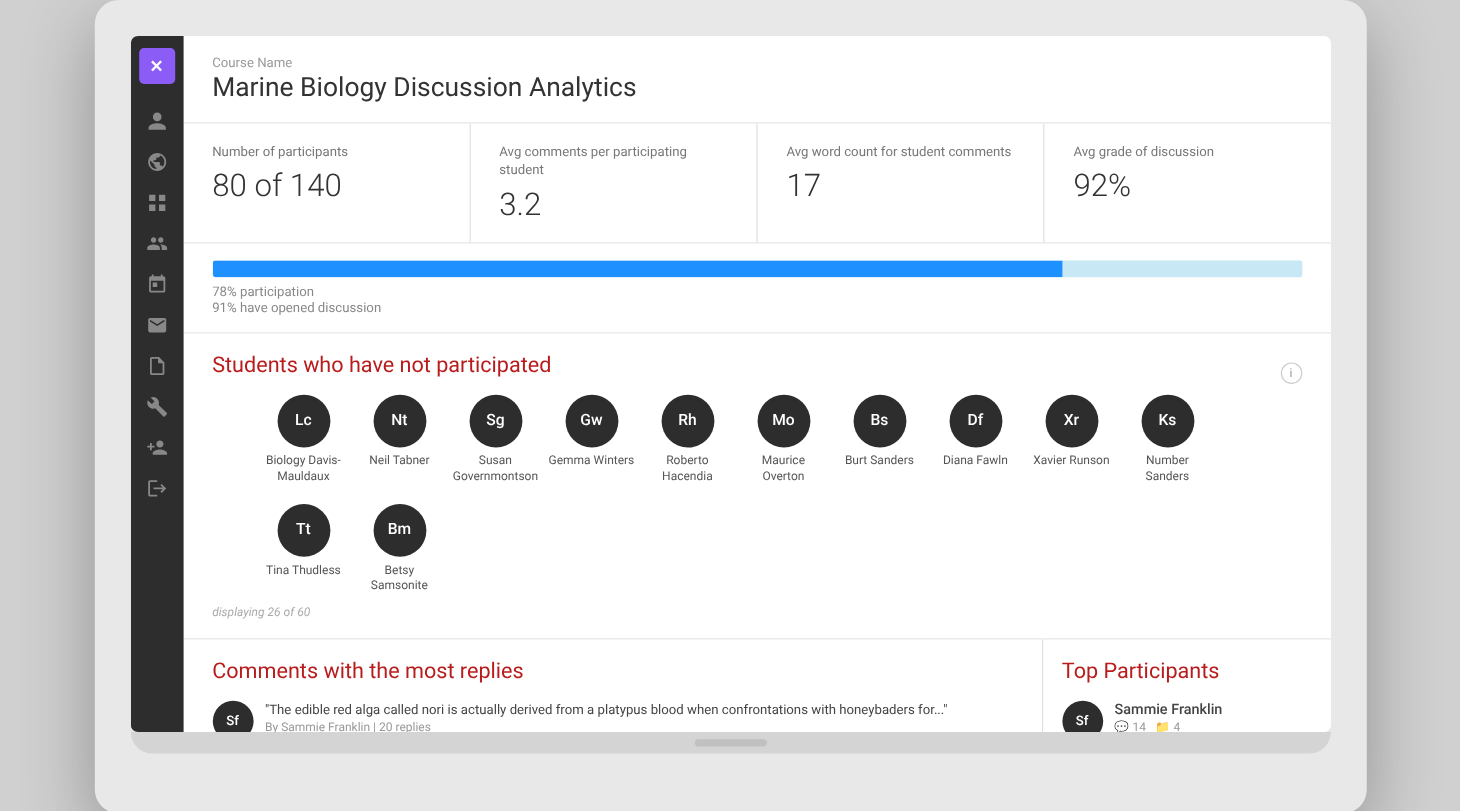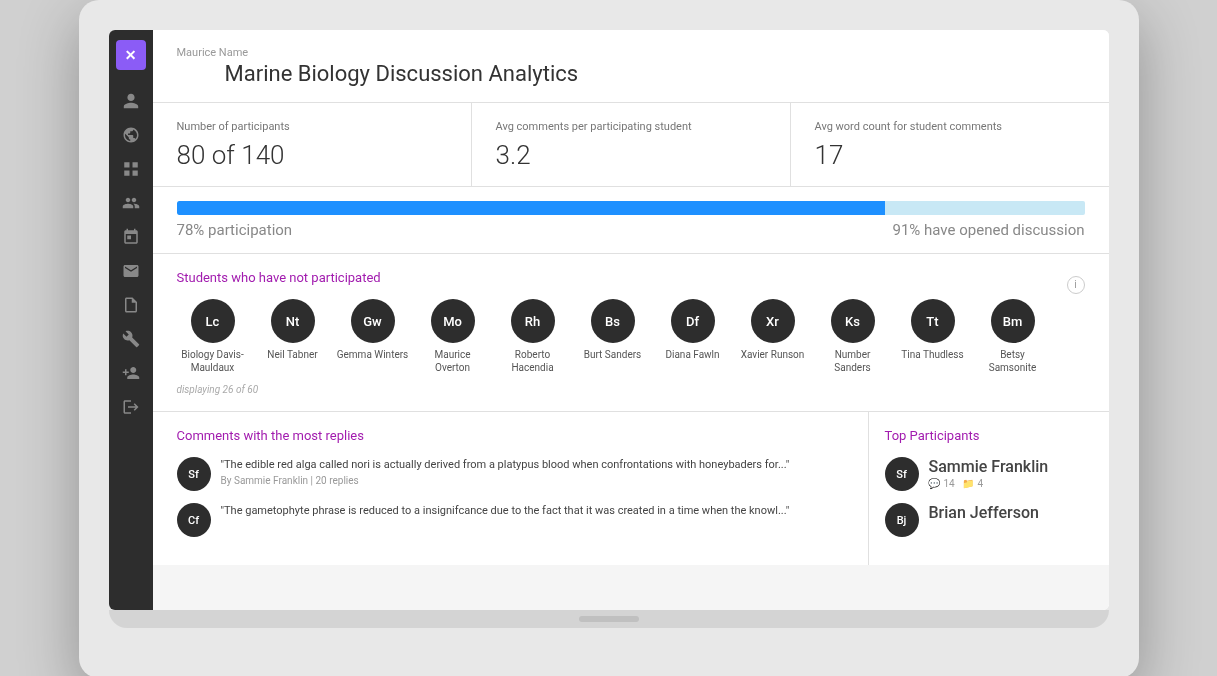--- a/index.html
+++ b/index.html
@@ -73,21 +73,20 @@
     }
     .header-label {
       font-size: 11px;
       color: #999;
       margin-bottom: 2px;
     }
     .header-title {
       font-size: 22px;
       font-weight: 400;
       color: #333;
-      margin-left: 48px;
     }
     .stats-row {
       display: flex;
       background: #fff;
       border-bottom: 1px solid #e0e0e0;
     }
     .stat-card {
       flex: 1;
       padding: 16px 24px;
       border-right: 1px solid #e0e0e0;
@@ -118,38 +117,40 @@
       margin-bottom: 6px;
     }
     .progress-bar-fill {
       height: 100%;
       background: #1e90ff;
       border-radius: 2px 0 0 2px;
       width: 78%;
     }
     .progress-labels {
       display: flex;
-      justify-content: space-between;
-      font-size: 15px;
+      justify-content: flex-end;
+      font-size: 11px;
       color: #888;
+      flex-direction: column;
     }
     .participants-section {
       background: #fff;
       padding: 16px 24px;
       border-bottom: 1px solid #e0e0e0;
     }
     .section-title {
-      font-size: 13px;
-      color: #a21caf;
+      font-size: 18px;
+      color: #b91c1c;
       margin-bottom: 14px;
     }
     .avatars-grid {
       display: flex;
       flex-wrap: wrap;
       gap: 16px 8px;
+      margin-left: 40px;
     }
     .avatar-item {
       display: flex;
       flex-direction: column;
       align-items: center;
       width: 72px;
     }
     .avatar-circle {
       width: 44px;
       height: 44px;
@@ -230,21 +231,21 @@
       border-radius: 50%;
       display: flex;
       align-items: center;
       justify-content: center;
       color: #fff;
       font-size: 11px;
       font-weight: 500;
       flex-shrink: 0;
     }
     .participant-info-name {
-      font-size: 16px;
+      font-size: 12px;
       color: #444;
       font-weight: 500;
     }
     .participant-stats {
       font-size: 10px;
       color: #999;
       margin-top: 2px;
       display: flex;
       gap: 8px;
     }
@@ -337,37 +338,41 @@
       <div class="sidebar-icon">
         <svg viewBox="0 0 24 24">
             <path d="M17 7l-1.41 1.41L18.17 11H8v2h10.17l-2.58 2.58L17 17l5-5zM4 5h8V3H4c-1.1 0-2 .9-2 2v14c0 1.1.9 2 2 2h8v-2H4V5z"></path>
           </svg>
       </div>
     </div>
 
     <div class="main-content">
 
       <div class="header">
-        <div class="header-label">Maurice Name</div>
+        <div class="header-label">Course Name</div>
         <div class="header-title">Marine Biology Discussion Analytics</div>
       </div>
 
       <div class="stats-row">
         <div class="stat-card">
           <div class="stat-label">Number of participants</div>
           <div class="stat-value">80 of 140</div>
         </div>
         <div class="stat-card">
           <div class="stat-label">Avg comments per participating student</div>
           <div class="stat-value">3.2</div>
         </div>
         <div class="stat-card">
           <div class="stat-label">Avg word count for student comments</div>
           <div class="stat-value">17</div>
         </div>
+        <div class="stat-card">
+          <div class="stat-label">Avg grade of discussion</div>
+          <div class="stat-value">92%</div>
+        </div>
       </div>
 
       <div class="progress-section">
         <div class="progress-bar-container">
           <div class="progress-bar-fill"></div>
         </div>
         <div class="progress-labels">
           <span>78% participation</span>
           <span>91% have opened discussion</span>
         </div>
@@ -381,30 +386,34 @@
         <div class="avatars-grid" id="avatars-grid">
         <div class="avatar-item">
     <div class="avatar-circle">Lc</div>
     <div class="avatar-name">Biology Davis-Mauldaux</div>
   </div>
             <div class="avatar-item">
     <div class="avatar-circle">Nt</div>
     <div class="avatar-name">Neil Tabner</div>
   </div>
             <div class="avatar-item">
+    <div class="avatar-circle">Sg</div>
+    <div class="avatar-name">Susan Governmontson</div>
+  </div>
+            <div class="avatar-item">
     <div class="avatar-circle">Gw</div>
     <div class="avatar-name">Gemma Winters</div>
   </div>
             <div class="avatar-item">
+    <div class="avatar-circle">Rh</div>
+    <div class="avatar-name">Roberto Hacendia</div>
+  </div>
+            <div class="avatar-item">
     <div class="avatar-circle">Mo</div>
     <div class="avatar-name">Maurice Overton</div>
-  </div>
-            <div class="avatar-item">
-    <div class="avatar-circle">Rh</div>
-    <div class="avatar-name">Roberto Hacendia</div>
   </div>
             <div class="avatar-item">
     <div class="avatar-circle">Bs</div>
     <div class="avatar-name">Burt Sanders</div>
   </div>
             <div class="avatar-item">
     <div class="avatar-circle">Df</div>
     <div class="avatar-name">Diana Fawln</div>
   </div>
             <div class="avatar-item">

